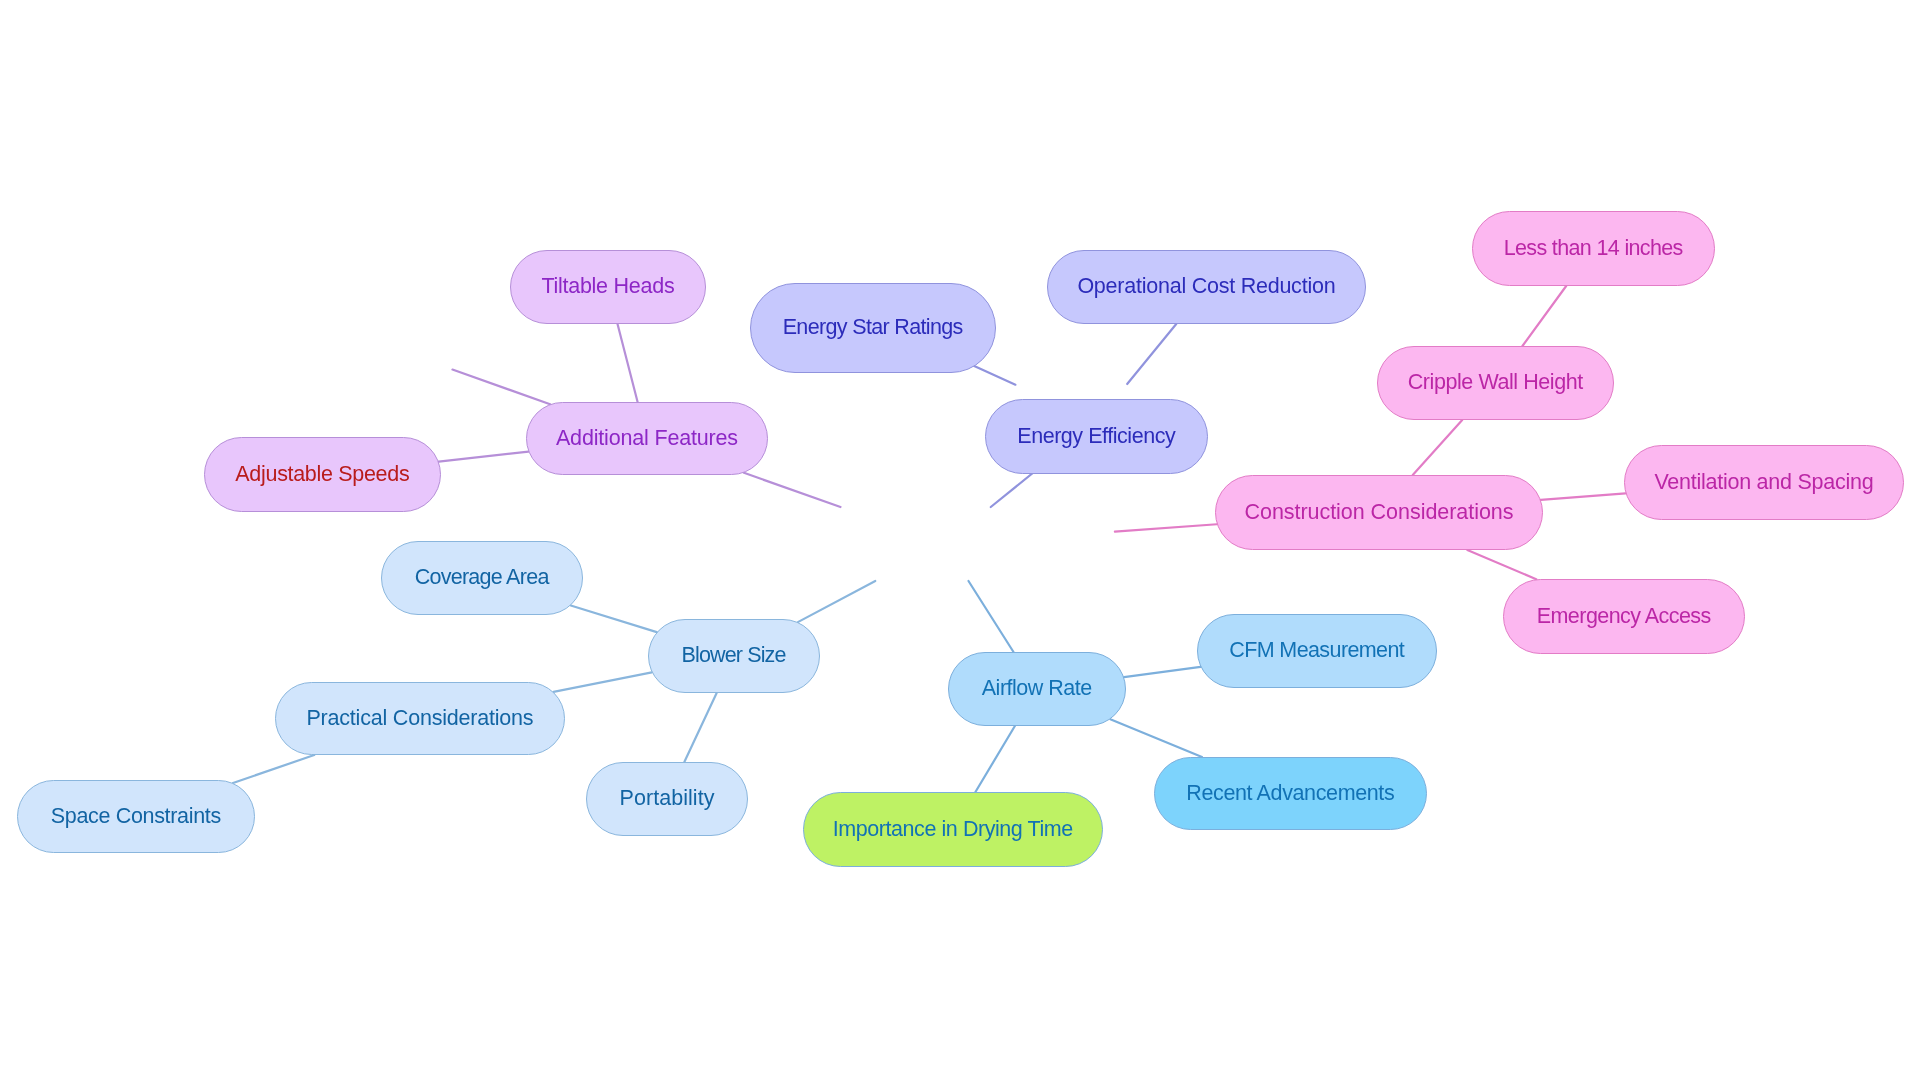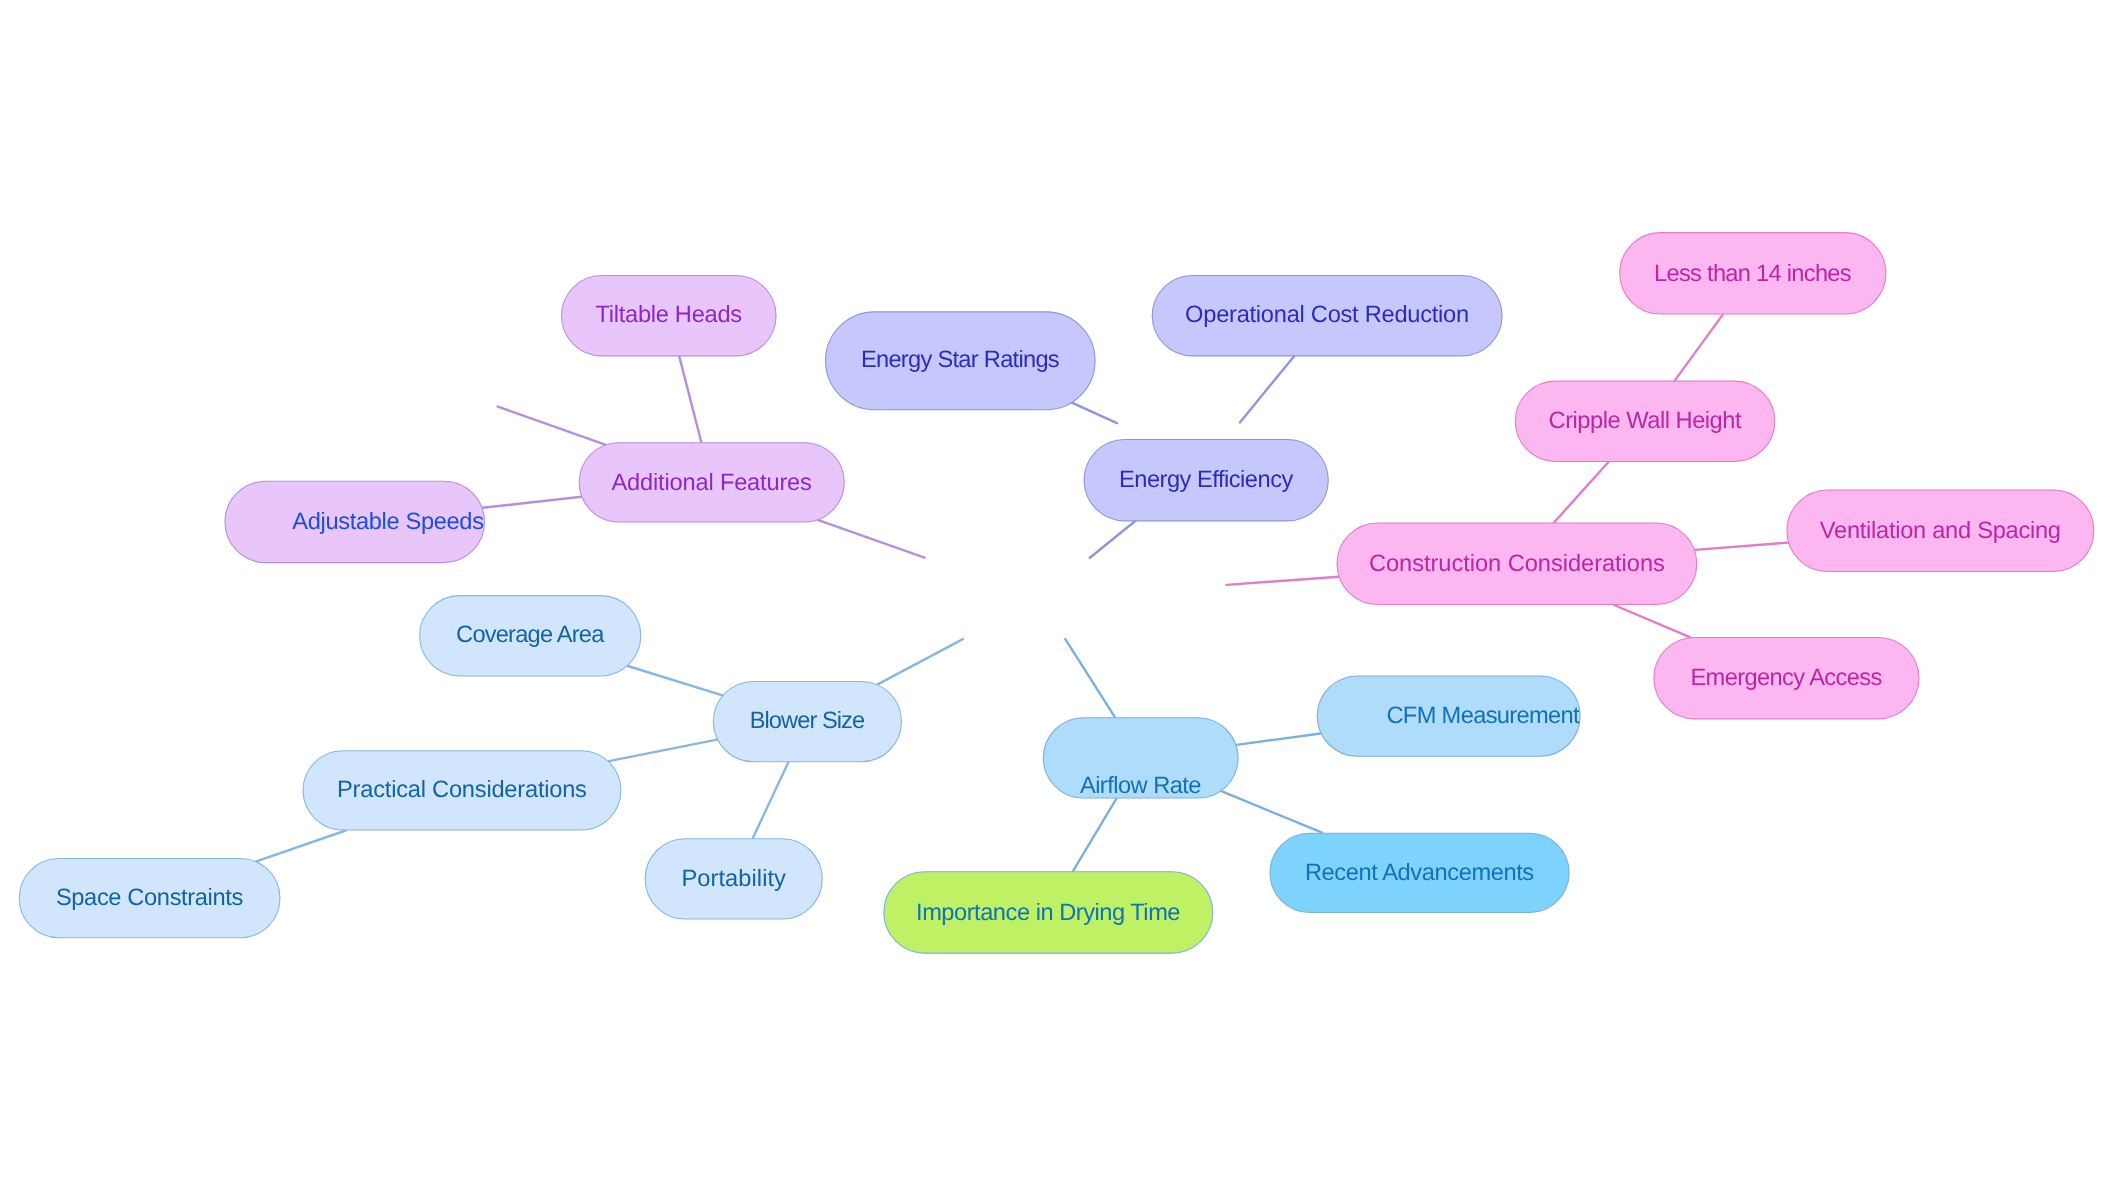--- a/index.html
+++ b/index.html
@@ -48,21 +48,21 @@
       <path class="edge" d="M1124.06,677.18 L1200.55,666.80" stroke="#7cafdc"></path>
       <path class="edge" d="M1110.33,719.23 L1201.96,757.00" stroke="#7cafdc"></path>
       <path class="edge" d="M1014.88,726.00 L975.42,792.00" stroke="#7cafdc"></path>
     </svg>
     <div class="node n-lav" style="left: 526px; top: 402px; width: 242px; height: 73px; background: rgb(232, 198, 252); border-color: rgb(182, 143, 216); color: rgb(141, 39, 198);">
       <span class="node-label" style="letter-spacing: -0.171px; margin-right: 0.171px;">Additional Features</span>
     </div>
     <div class="node n-lav" style="left: 510px; top: 250px; width: 196px; height: 74px; background: rgb(232, 198, 252); border-color: rgb(182, 143, 216); color: rgb(141, 39, 198);">
       <span class="node-label" style="letter-spacing: -0.26px; margin-right: 0.26px;">Tiltable Heads</span>
     </div>
-    <div class="node n-lav" style="left: 204px; top: 437px; width: 237px; height: 75px; background: rgb(232, 198, 252); border-color: rgb(182, 143, 216); color: #1d4ed8; justify-content: flex-end;">
+    <div class="node n-lav" style="left: 204px; top: 437px; width: 237px; height: 75px; background: rgb(232, 198, 252); border-color: rgb(182, 143, 216); color: #b91c1c;">
       <span class="node-label" style="letter-spacing: -0.312px; margin-right: 0.312px;">Adjustable Speeds</span>
     </div>
     <div class="node n-ind" style="left: 985px; top: 384px; width: 223px; height: 75px; background: rgb(198, 200, 253); border-color: rgb(144, 147, 221); color: rgb(44, 44, 186); margin-top: 15px;">
       <span class="node-label" style="letter-spacing: -0.454px; margin-right: 0.454px;">Energy Efficiency</span>
     </div>
     <div class="node n-ind" style="left: 750px; top: 283px; width: 246px; height: 90px; background: rgb(198, 200, 253); border-color: rgb(144, 147, 221); color: rgb(44, 44, 186);">
       <span class="node-label" style="letter-spacing: -0.653px; margin-right: 0.653px;">Energy Star Ratings</span>
     </div>
     <div class="node n-ind" style="left: 1047px; top: 250px; width: 319px; height: 74px; background: rgb(198, 200, 253); border-color: rgb(144, 147, 221); color: rgb(44, 44, 186);">
       <span class="node-label" style="letter-spacing: -0.236px; margin-right: 0.236px;">Operational Cost Reduction</span>
@@ -90,24 +90,24 @@
     </div>
     <div class="node n-blue" style="left: 275px; top: 682px; width: 290px; height: 73px; background: rgb(209, 229, 252); border-color: rgb(138, 182, 221); color: rgb(18, 100, 163);">
       <span class="node-label" style="letter-spacing: -0.202px; margin-right: 0.202px;">Practical Considerations</span>
     </div>
     <div class="node n-blue" style="left: 17px; top: 780px; width: 238px; height: 73px; background: rgb(209, 229, 252); border-color: rgb(138, 182, 221); color: rgb(18, 100, 163);">
       <span class="node-label" style="letter-spacing: -0.335px; margin-right: 0.335px;">Space Constraints</span>
     </div>
     <div class="node n-blue" style="left: 586px; top: 762px; width: 162px; height: 74px; background: rgb(209, 229, 252); border-color: rgb(138, 182, 221); color: rgb(18, 100, 163);">
       <span class="node-label" style="letter-spacing: 0.054px; margin-right: -0.054px;">Portability</span>
     </div>
-    <div class="node n-blue2" style="left: 948px; top: 652px; width: 178px; height: 74px; background: rgb(176, 220, 252); border-color: rgb(124, 175, 220); color: rgb(18, 114, 181); align-items: flex-end;">
+    <div class="node n-blue2" style="left: 948px; top: 652px; width: 178px; height: 74px; background: rgb(176, 220, 252); border-color: rgb(124, 175, 220); color: rgb(18, 114, 181);">
       <span class="node-label" style="letter-spacing: -0.492px; margin-right: 0.492px;">Airflow Rate</span>
     </div>
-    <div class="node n-blue2" style="left: 1197px; top: 614px; width: 240px; height: 74px; background: rgb(176, 220, 252); border-color: rgb(124, 175, 220); color: rgb(18, 114, 181); justify-content: flex-end;">
+    <div class="node n-blue2" style="left: 1197px; top: 614px; width: 240px; height: 74px; background: rgb(176, 220, 252); border-color: rgb(124, 175, 220); color: rgb(18, 114, 181);">
       <span class="node-label" style="letter-spacing: -0.6px; margin-right: 0.6px;">CFM Measurement</span>
     </div>
     <div class="node n-blue2" style="left: 1154px; top: 757px; width: 273px; height: 73px; background: #7dd3fc; border-color: rgb(124, 175, 220); color: rgb(18, 114, 181);">
       <span class="node-label" style="letter-spacing: -0.376px; margin-right: 0.376px;">Recent Advancements</span>
     </div>
     <div class="node n-blue2" style="left: 803px; top: 792px; width: 300px; height: 75px; background: #bef264; border-color: rgb(124, 175, 220); color: rgb(18, 114, 181);">
       <span class="node-label" style="letter-spacing: -0.438px; margin-right: 0.438px;">Importance in Drying Time</span>
     </div>
 </div>
 

